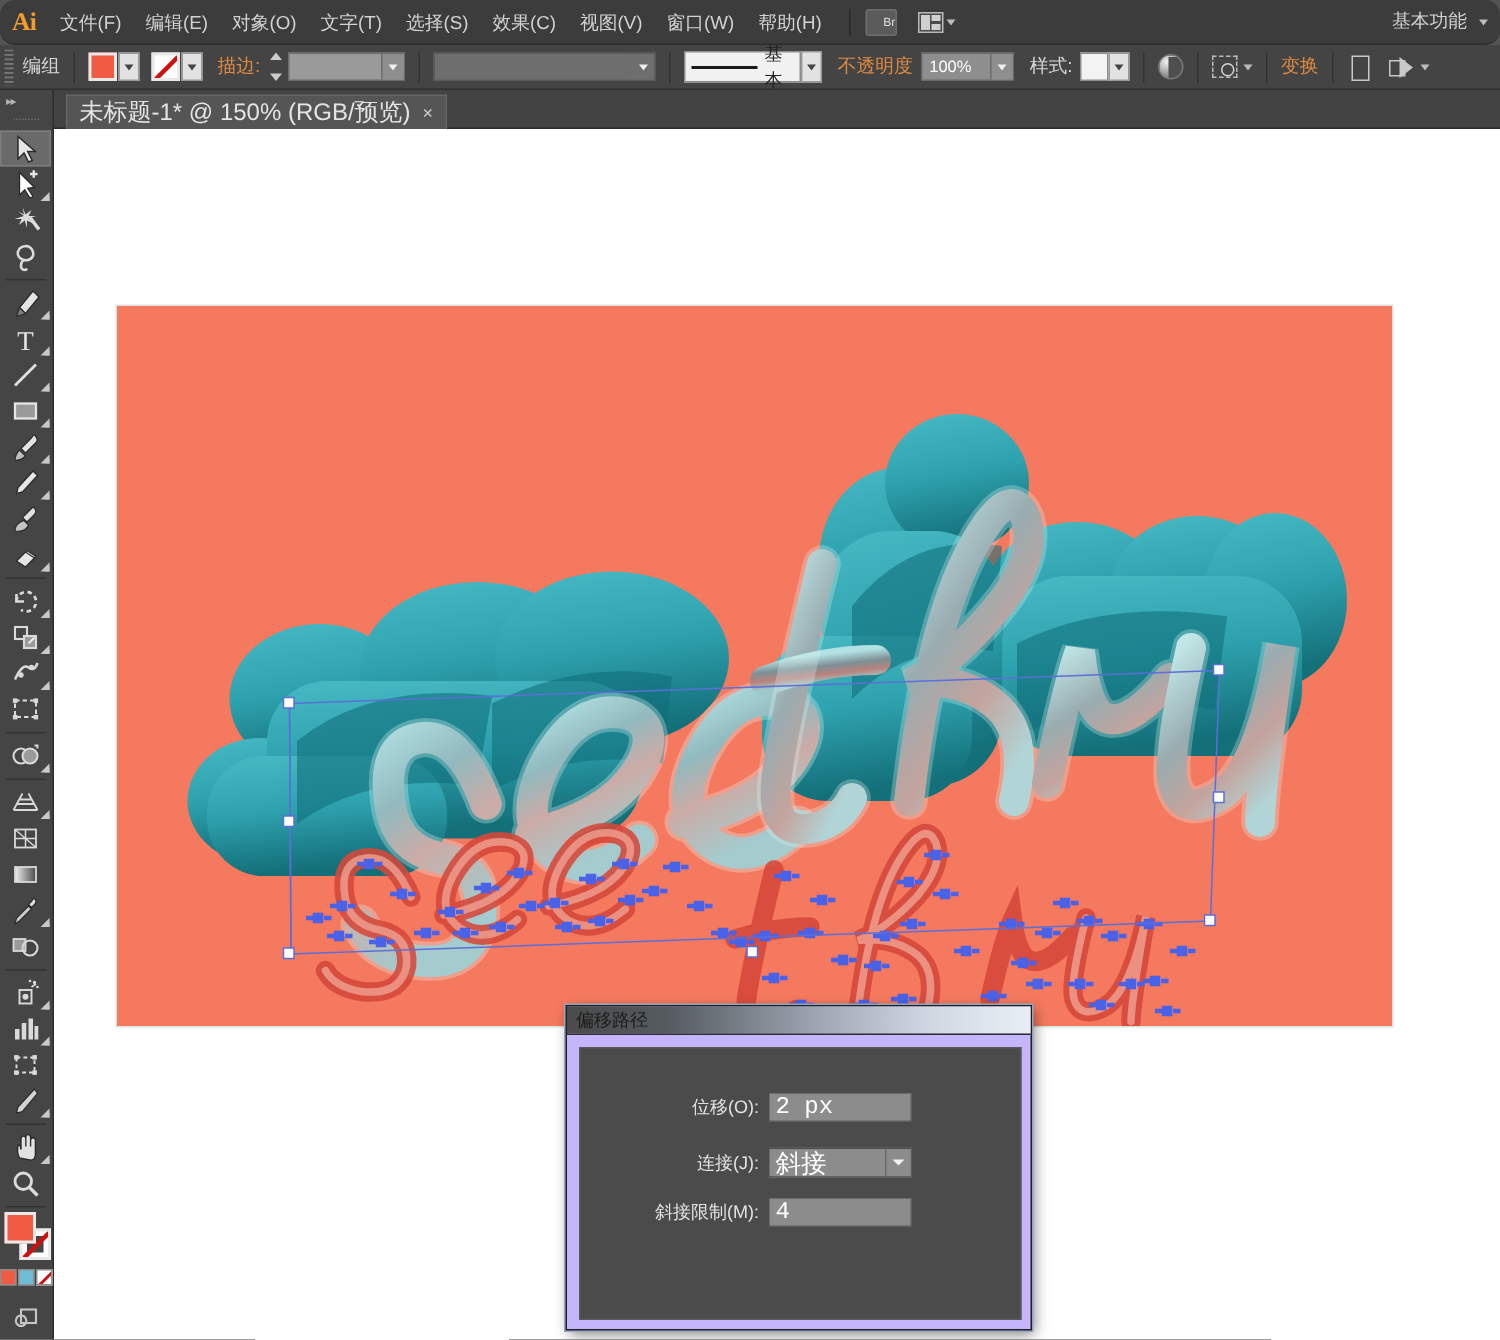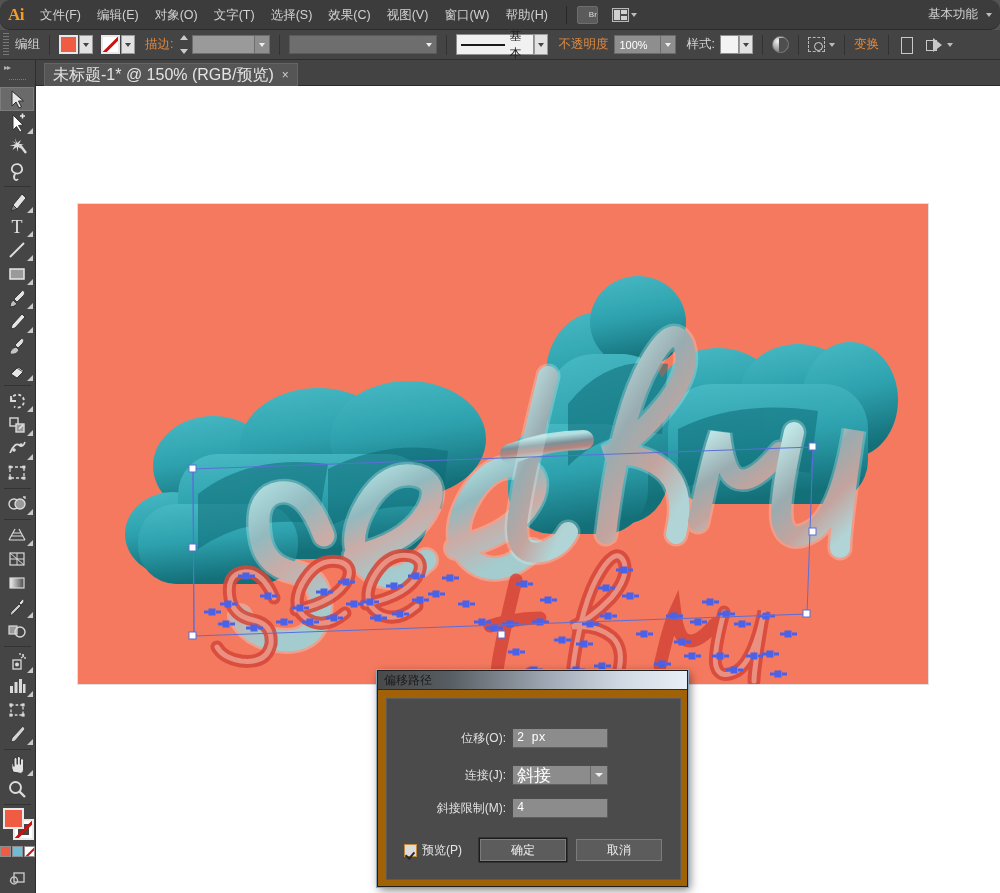--- a/index.html
+++ b/index.html
@@ -279,21 +279,21 @@
 
   
   .selbox {
     position: absolute; pointer-events: none;
   }
 
   
   .dialog {
     position: absolute; left: 377px; top: 670px;
     width: 311px; height: 217px;
-    background: #a16207;
+    background: #c4b5fd;
     border: 1px solid #1f1f1f;
     box-shadow: 0 0 0 1px #8ea7bd, 2px 3px 9px rgba(0,0,0,0.5);
     z-index: 30;
   }
   .dlg-titlebar {
     height: 19px;
     background: linear-gradient(to right, #4a4a4a 0%, #555b60 22%, #9fa8b4 55%, #cfd8e2 78%, #e8eef5 100%);
     display: flex; align-items: center; padding-left: 6px;
     border-bottom: 1px solid #2c2c2c;
   }
@@ -308,21 +308,21 @@
   }
   .dlg-lab {
     width: 125px; text-align: right; padding-right: 6px;
     color: #e2e2e2; font-size: 12px;
     font-family: "Liberation Sans", sans-serif;
   }
   .dlg-input {
     width: 96px; height: 20px; background: #8c8c8c;
     border: 1px solid #5e5e5e;
     border-top-color: #4c4c4c; border-left-color: #4c4c4c;
-    color: #ffffff; font-size: 12px;
+    color: #ffffff; font-size: 16px;
     display: flex; align-items: center; padding-left: 4px;
     font-family: "Liberation Mono", monospace;
   }
   .dlg-select {
     width: 96px; height: 20px; background: #8c8c8c;
     border: 1px solid #5e5e5e;
     border-top-color: #4c4c4c; border-left-color: #4c4c4c;
     color: #ffffff; font-size: 17px;
     display: flex; align-items: center; padding-left: 4px;
   }
@@ -1045,24 +1045,16 @@
         </div>
       </div>
 
       <div class="dlg-row" style="margin-top:11px">
         <div class="dlg-lab">斜接限制(M):</div>
         <div class="dlg-input">
           <span>4</span>
         </div>
       </div>
 
-      <div class="dlg-check-row">
-        <div class="checkbox"></div>
-        <span class="check-label">预览(P)</span>
-        <div style="width:18px"></div>
-        <div class="dlg-btn default">确定</div>
-        <div style="width:10px"></div>
-        <div class="dlg-btn">取消</div>
-      </div>
     </div>
   </div>
 
 </div>
 
 </body></html>

